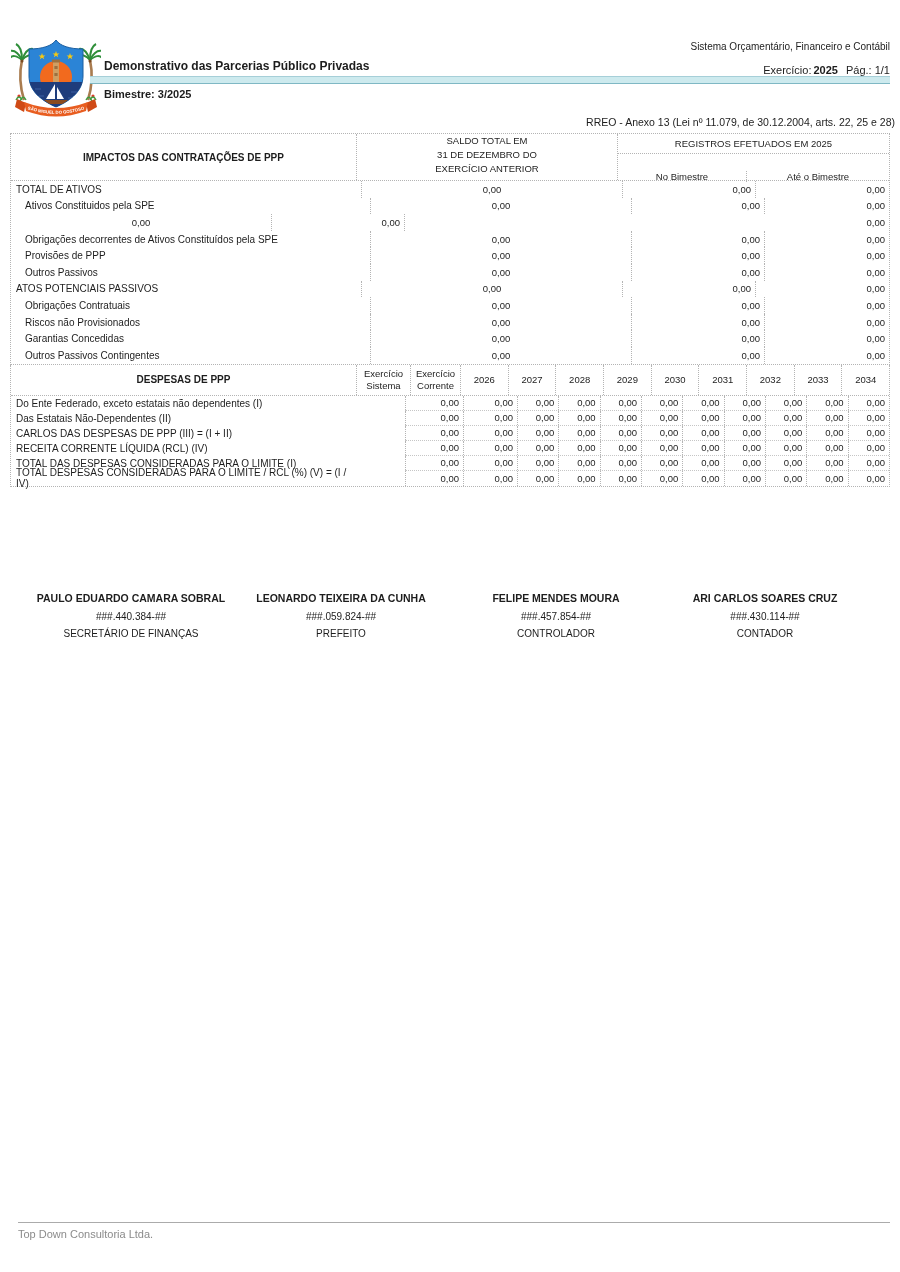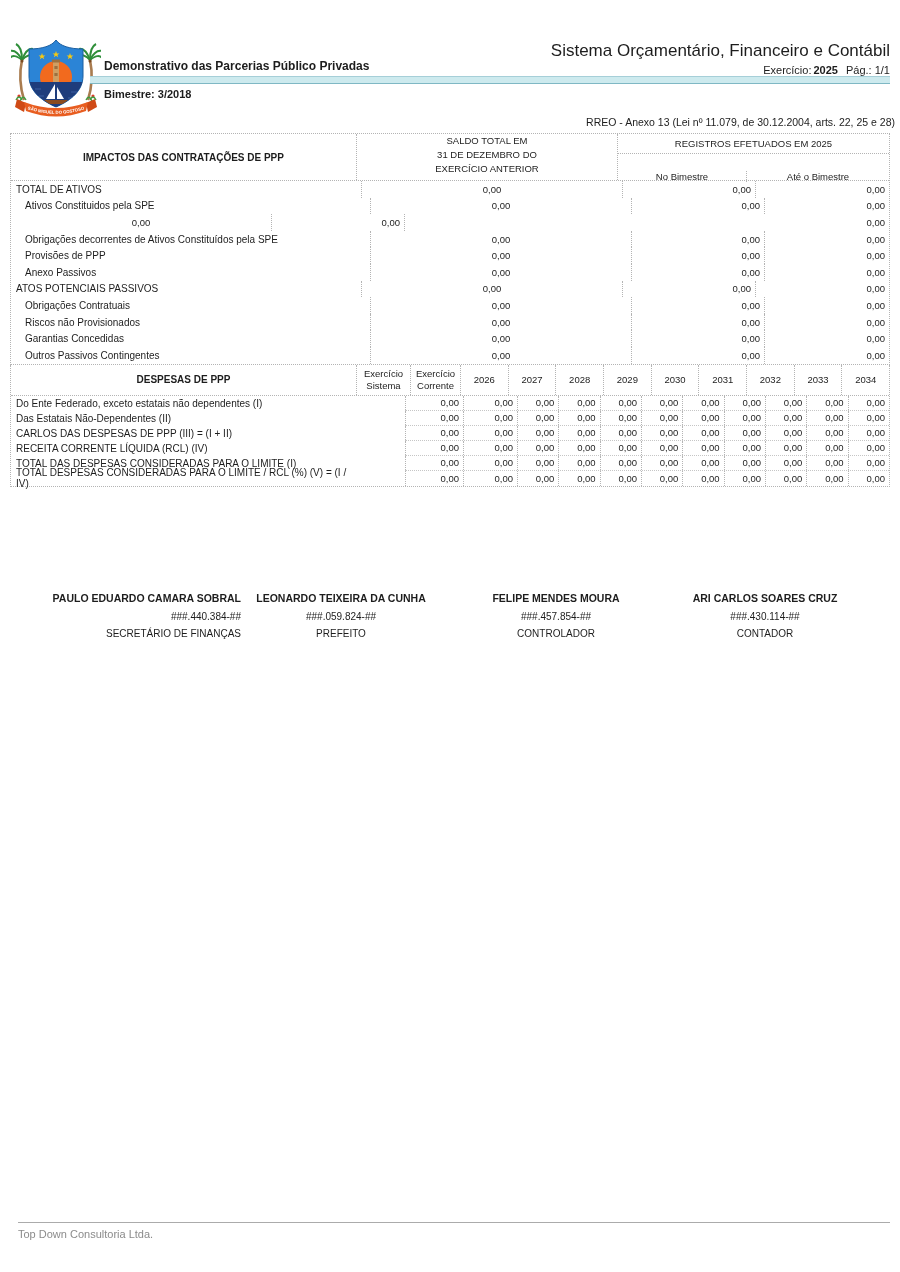--- a/index.html
+++ b/index.html
@@ -12,21 +12,21 @@
 
   
   .logo-box { left:11px; top:26px; width:90px; height:94px; }
   .muni-name { left:103px; top:34px; font-size:15px; letter-spacing:0.2px; }
   .report-title { left:104px; top:59px; font-size:12px; font-weight:bold; }
   .teal-rule {
     left:90px; top:76px; width:800px; height:6px;
     background:#cdeaee; border-top:1px solid #a6cfd8; border-bottom:1px solid #7fb8c4;
   }
   .bimestre { left:104px; top:88px; font-size:11px; font-weight:bold; }
-  .sys-name { right:10px; top:41px; font-size:17px; }
+  .sys-name { right:10px; top:41px; font-size:10px; }
   .ex-line { right:10px; top:64px; font-size:11px; }
   .ex-line .b { font-weight:bold; margin:0 2px; }
   .ex-line .pg { margin-left:6px; }
   .annex { right:5px; top:116px; font-size:10.5px; }
 
   
   .tables { position:absolute; left:10px; top:133px; width:880px; }
 
   
   .i-table { border:1px dotted #b4b4b4; }
@@ -79,21 +79,21 @@
   .d-cell {
     display:flex; align-items:center; justify-content:flex-end;
     padding-right:4px; font-size:9.5px; border-left:1px dotted #b4b4b4;
   }
 
   
   .sig { position:absolute; top:592px; width:220px; text-align:center; }
   .sig-name { font-weight:bold; font-size:10.5px; white-space:nowrap; }
   .sig-doc { font-size:10px; margin-top:7px; }
   .sig-role { font-size:10px; margin-top:6px; }
-  .sig1 { left:21px;text-align:right; } .sig2 { left:231px; } .sig3 { left:446px; } .sig4 { left:655px; }
+  .sig1 { left:21px; } .sig2 { left:231px; } .sig3 { left:446px; } .sig4 { left:655px; }
 
   
   .footer-line { left:18px; right:10px; top:1222px; border-top:1px solid #ababab; }
   .footer-text { left:18px; top:1228px; font-size:11px; color:#8b8b8b; }
 </style>
 </head>
 <body>
 
 <div class="page">
 
@@ -159,21 +159,21 @@
         <path id="ribbonCurve" d="M16,83 Q45,92.5 74,83" fill="none"></path>
         <text font-size="4.3" font-weight="bold" fill="#ffffff" font-family="Liberation Sans, sans-serif">
           <textPath href="#ribbonCurve" startOffset="50%" text-anchor="middle">SÃO MIGUEL DO GOSTOSO</textPath>
         </text>
       </g>
     </svg>
   </div>
 
   <div class="abs report-title">Demonstrativo das Parcerias Público Privadas</div>
   <div class="abs teal-rule"></div>
-  <div class="abs bimestre">Bimestre: 3/2018</div>
+  <div class="abs bimestre">Bimestre: 3/2025</div>
 
   <div class="abs sys-name">Sistema Orçamentário, Financeiro e Contábil</div>
   <div class="abs ex-line">
     <span>Exercício:</span><span class="b">2025</span><span class="pg">Pág.: 1/1</span>
   </div>
   <div class="abs annex">RREO - Anexo 13 (Lei nº 11.079, de 30.12.2004, arts. 22, 25 e 28)</div>
 
   <div class="tables">
 
     <div class="i-table">
@@ -221,21 +221,21 @@
   </div>
 
   <div class="i-row">
     <div class="i-label indent">Provisões de PPP</div>
     <div class="i-cell i-saldo">0,00</div>
     <div class="i-cell i-nb">0,00</div>
     <div class="i-cell i-ab">0,00</div>
   </div>
 
   <div class="i-row">
-    <div class="i-label indent">Anexo Passivos</div>
+    <div class="i-label indent">Outros Passivos</div>
     <div class="i-cell i-saldo">0,00</div>
     <div class="i-cell i-nb">0,00</div>
     <div class="i-cell i-ab">0,00</div>
   </div>
 
   <div class="i-row">
     <div class="i-label">ATOS POTENCIAIS PASSIVOS</div>
     <div class="i-cell i-saldo">0,00</div>
     <div class="i-cell i-nb">0,00</div>
     <div class="i-cell i-ab">0,00</div>

